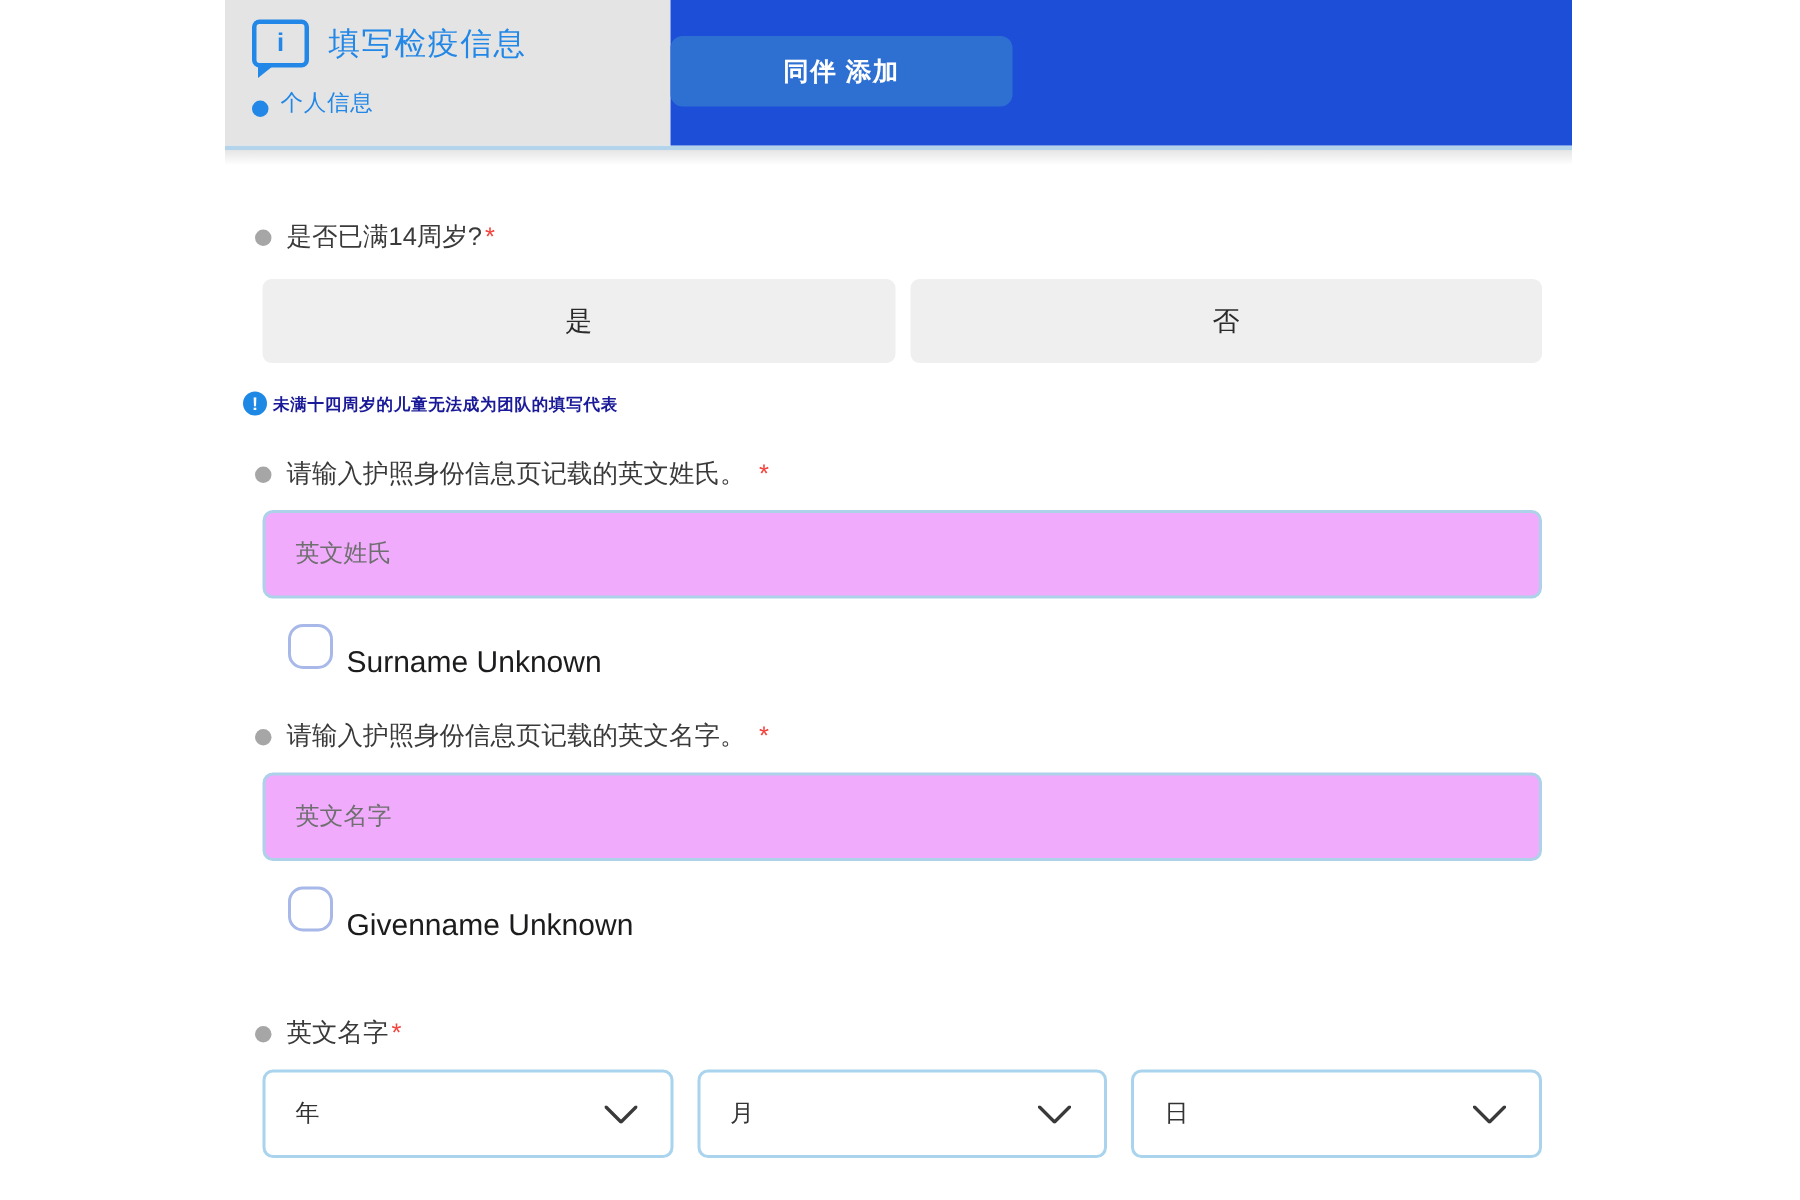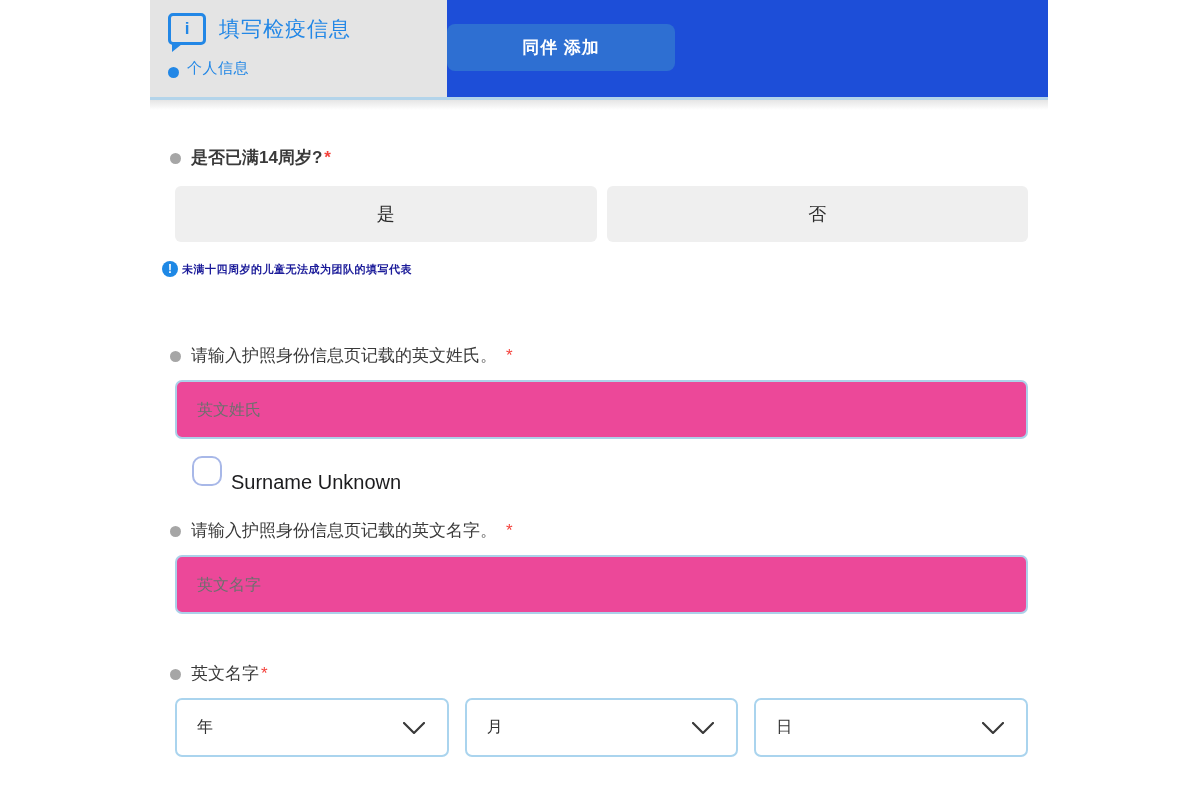--- a/index.html
+++ b/index.html
@@ -46,41 +46,41 @@
   }
   .header-underline { height: 3px; background: #b3d4ea; }
   .header-shadow { height: 10px; background: linear-gradient(to bottom, rgba(110,110,110,0.18), rgba(255,255,255,0)); }
 
   
   .q-row { display: flex; align-items: center; margin-left: 20px; font-size: 17px; color: #3a3a3a; line-height: 24px; }
   .q-bullet { width: 11px; height: 11px; border-radius: 50%; background: #a6a6a6; margin-right: 10px; flex: none; }
   .req { color: #f4423c; margin-left: 2px; }
   .req.spaced { margin-left: 9px; }
 
-  .q-age { margin-top: 36px; font-weight: bold; }
+  .q-age { margin-top: 36px; }
   .yn-row { display: flex; gap: 10px; margin: 16px 0 0 25px; width: 853px; }
   .yn-btn {
     flex: 1; height: 56px; background: #efefef; border: none; border-radius: 6px;
     font-family: inherit; font-size: 18px; color: #2b2b2b; cursor: pointer;
   }
   .note-row { display: flex; align-items: center; gap: 4px; margin: 19px 0 0 12px; }
   .note-icon {
     width: 16px; height: 16px; border-radius: 50%; background: #1e88e5; flex: none;
     color: #ffffff; font-size: 12px; font-weight: bold;
     display: flex; align-items: center; justify-content: center;
   }
   .note-text { font-size: 11px; font-weight: 600; color: #1a1a99; letter-spacing: 0.5px; }
 
-  .q-surname { margin-top: 67px; text-align: center; }
+  .q-surname { margin-top: 27px; text-align: center; }
   .q-givenname { margin-top: 25px; }
   .q-birth { margin-top: 48px; }
 
   .text-input {
     display: block; box-sizing: border-box; margin: 12px 0 0 25px;
-    width: 853px; height: 59px; background: #ec4899;
+    width: 853px; height: 59px; background: #f0abfc;
     border: 2px solid #acd1e9; border-radius: 7px;
     padding: 0 20px; font-family: inherit; font-size: 16px; color: #333333; outline: none;
   }
   .text-input::placeholder { color: #6f6f6f; opacity: 1; }
 
   .cb-row { display: flex; align-items: center; gap: 9px; margin: 8px 0 0 42px; }
   .checkbox {
     width: 30px; height: 30px; box-sizing: border-box; flex: none;
     border: 2px solid #a8b8e8; border-radius: 10px; background: #ffffff; cursor: pointer;
   }
@@ -145,20 +145,24 @@
         <div class="checkbox"></div>
         <span class="cb-label">Surname Unknown</span>
       </div>
 
       <div class="q-row q-givenname">
         <span class="q-bullet"></span>
         <span>请输入护照身份信息页记载的英文名字。</span>
         <span class="req spaced">*</span>
       </div>
       <input type="text" class="text-input" placeholder="英文名字" style="">
+      <div class="cb-row">
+        <div class="checkbox"></div>
+        <span class="cb-label">Givenname Unknown</span>
+      </div>
 
       <div class="q-row q-birth">
         <span class="q-bullet"></span>
         <span>英文名字</span>
         <span class="req">*</span>
       </div>
       <div class="selects-row">
         <div class="select-box">
           <span>年</span>
           <svg width="22" height="12" viewBox="0 0 22 12">

